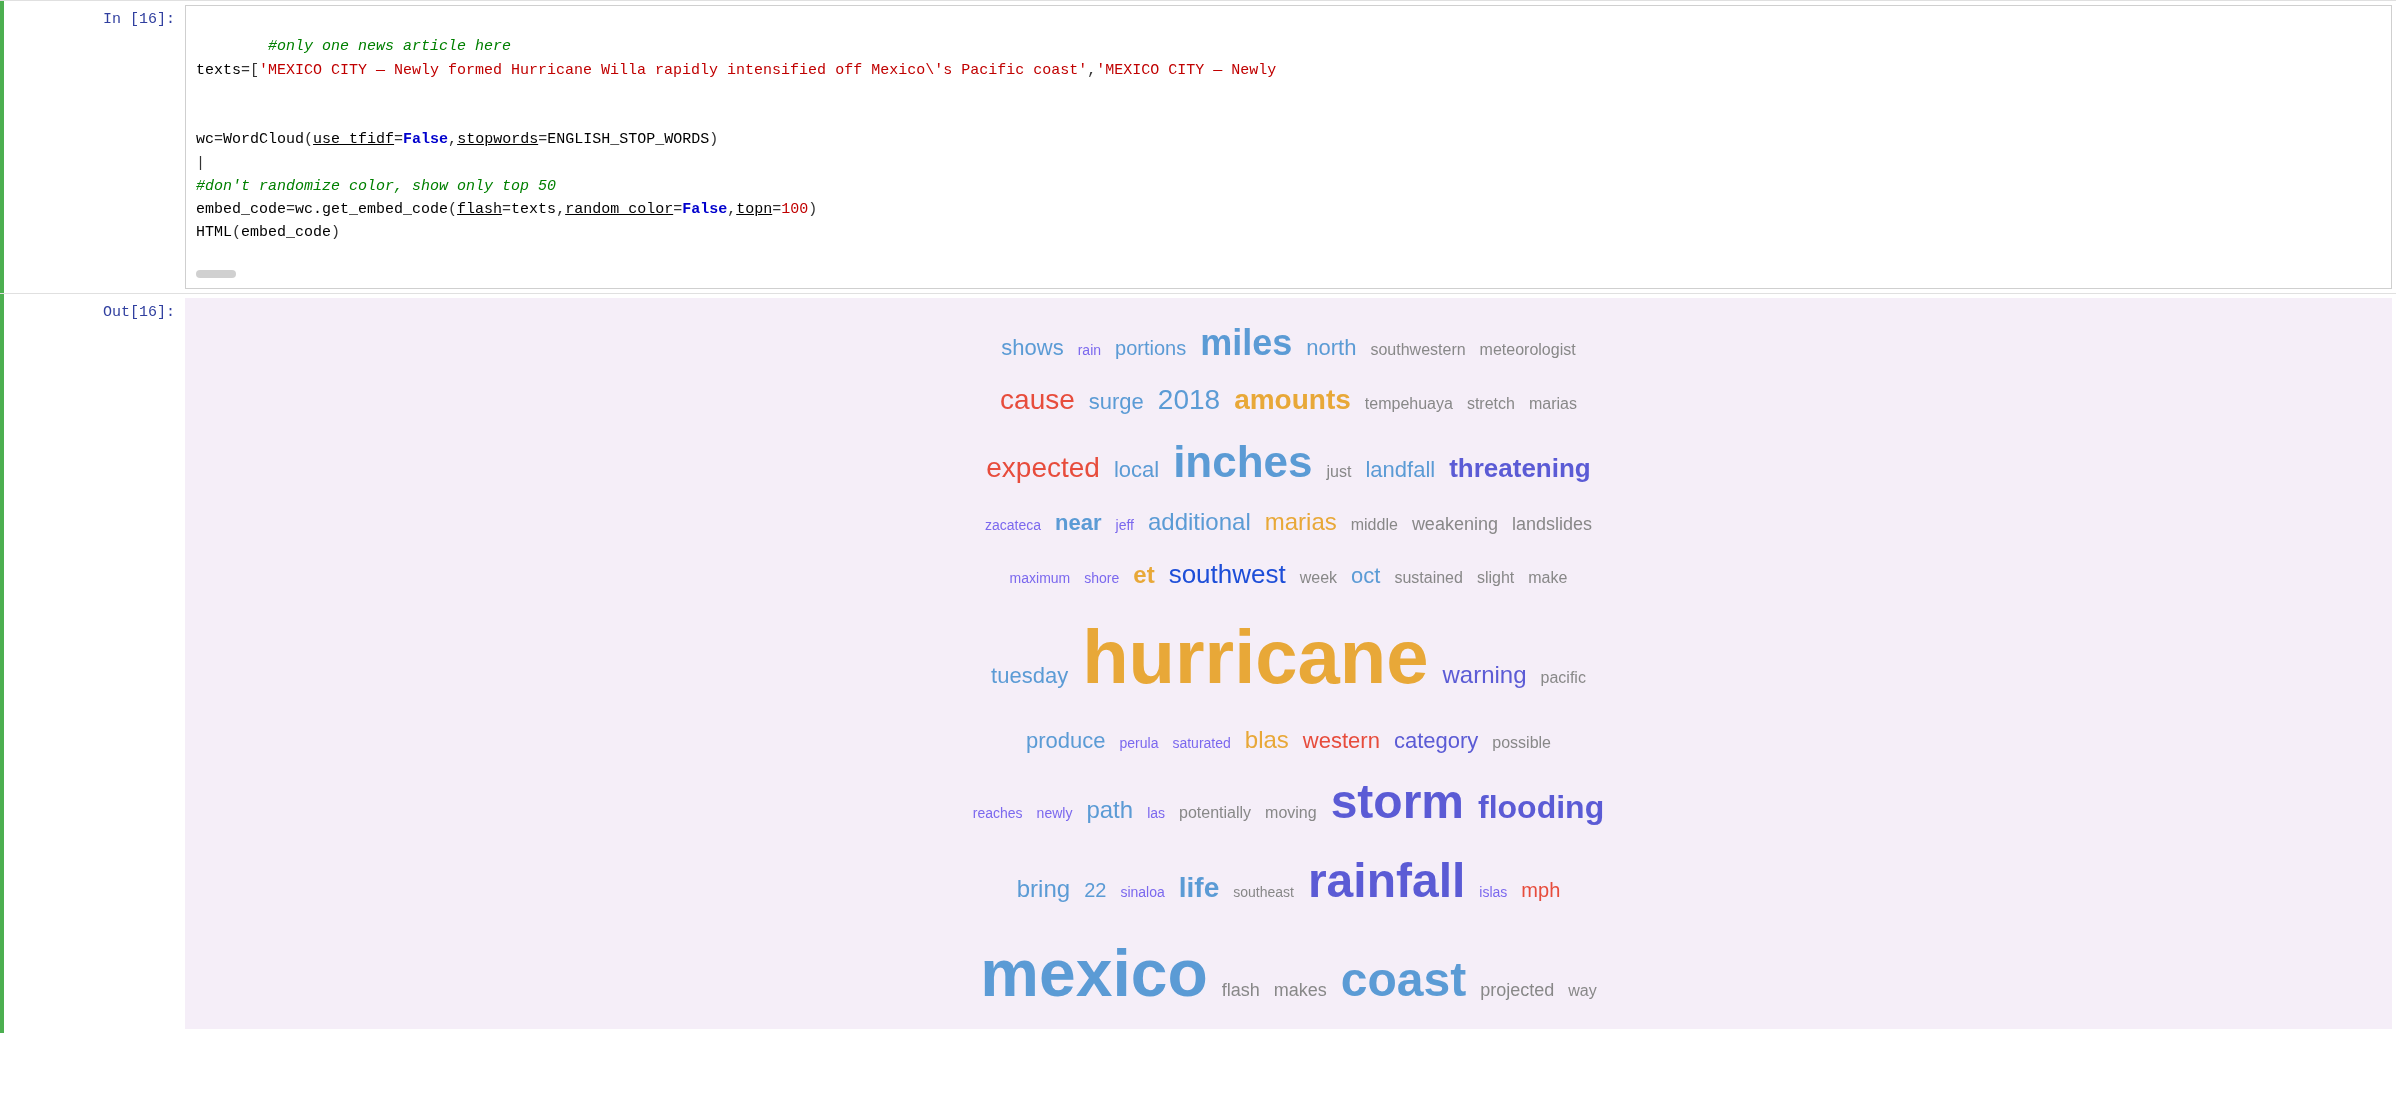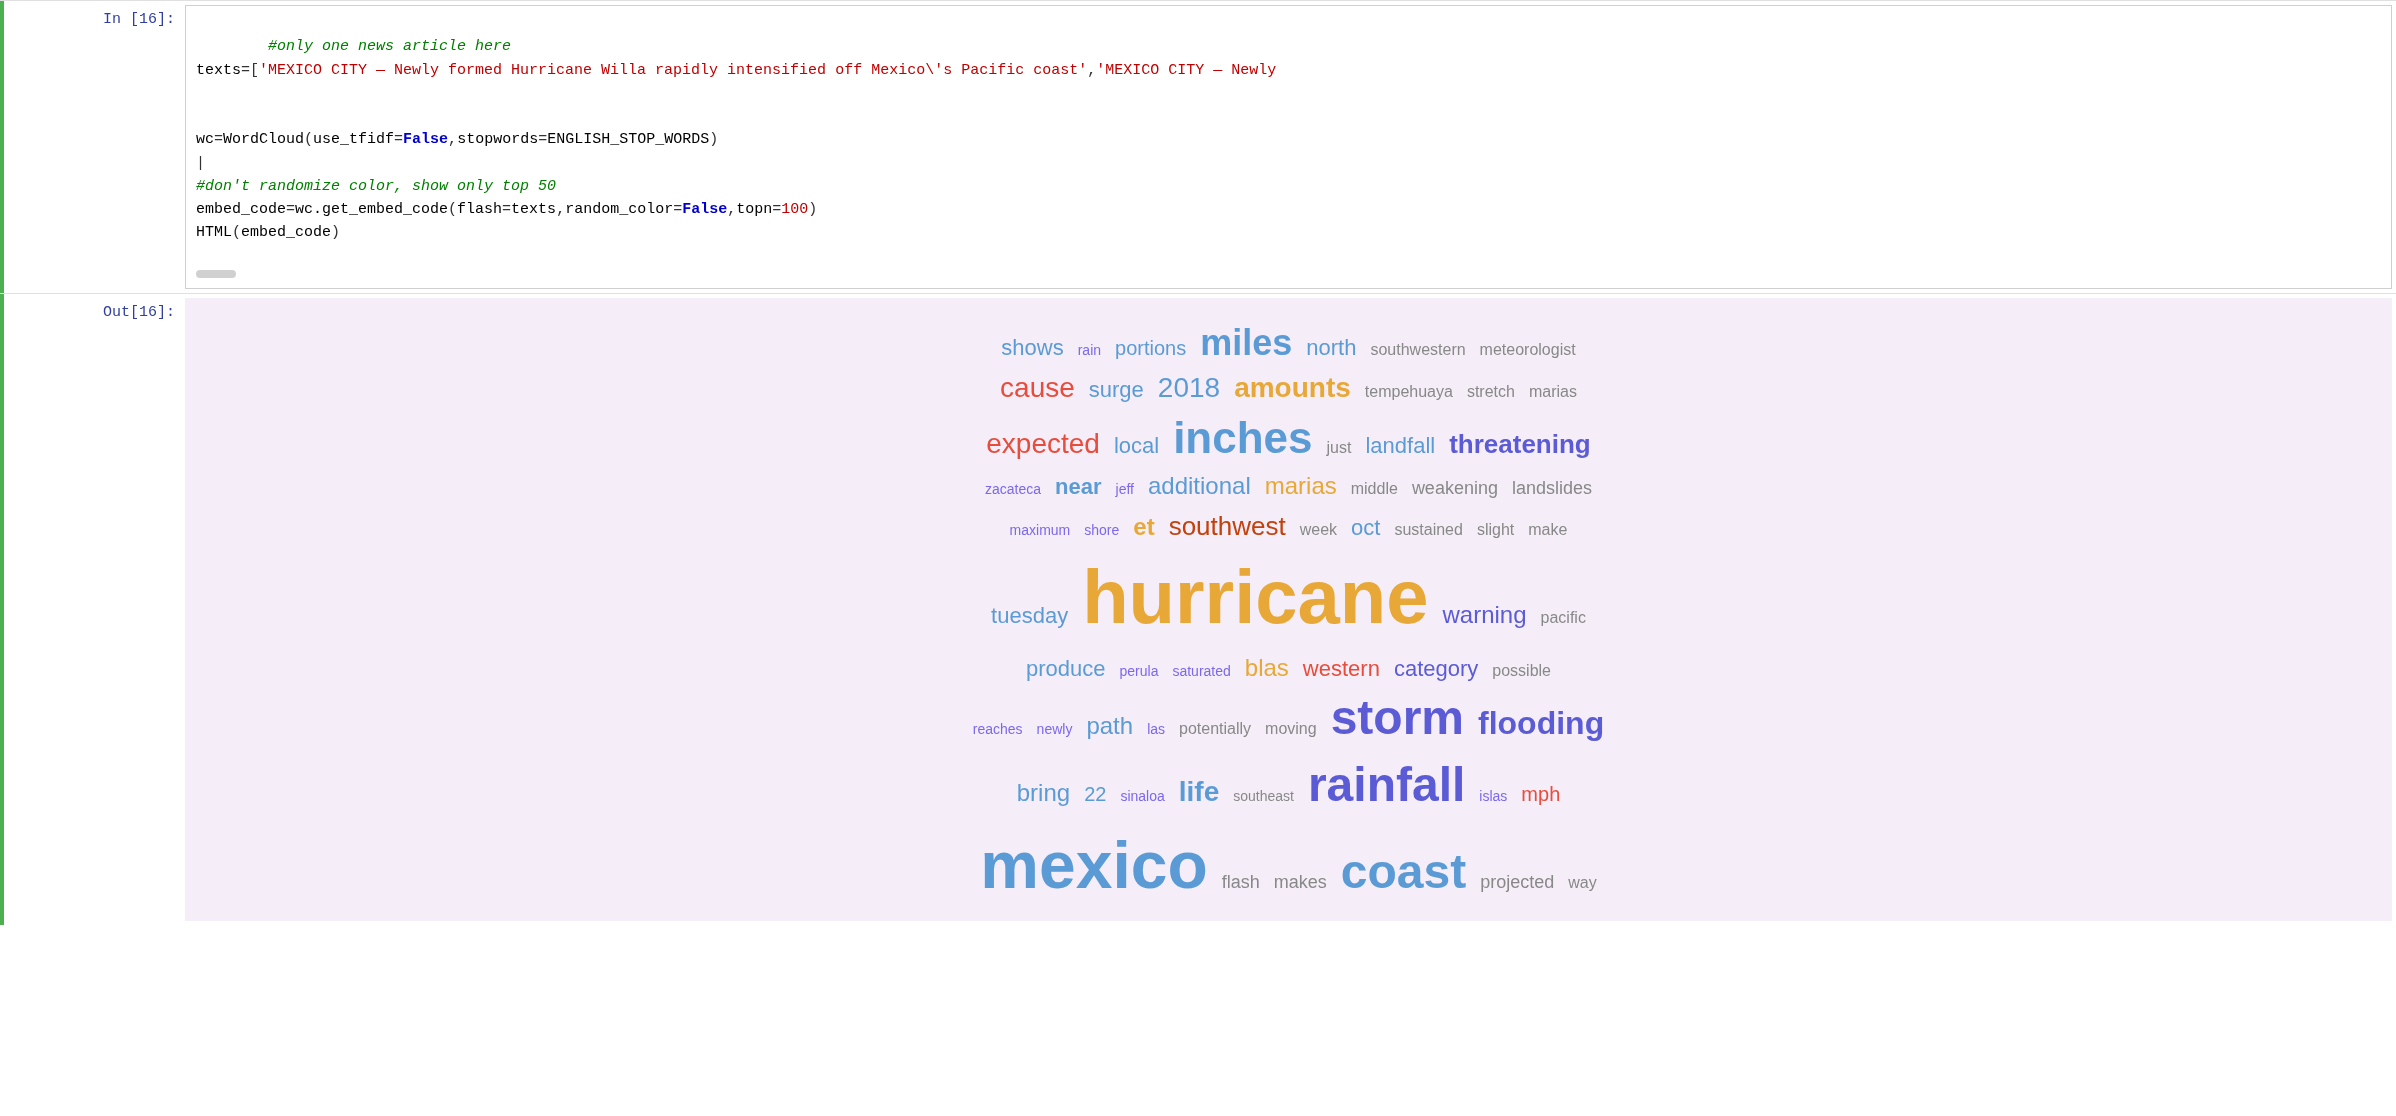--- a/index.html
+++ b/index.html
@@ -54,21 +54,21 @@
       line-height: 1.55;
       white-space: pre;
       font-family: 'Courier New', Courier, monospace;
     }
 
     .c-comment { color: #008000; font-style: italic; }
     .c-string { color: #c00000; }
     .c-keyword { color: #0000cd; font-weight: bold; }
     .c-func { color: #000; }
     .c-var { color: #000; }
-    .c-param { color: #000; }
+    .c-param { color: #000; text-decoration: underline; }
     .c-val { color: #c00000; }
 
     
     .scrollbar-indicator {
       height: 8px;
       background: #d0d0d0;
       width: 40px;
       border-radius: 4px;
       margin: 2px 0 4px 0;
     }
@@ -84,21 +84,21 @@
     .word-cloud-area {
       background: #f5eef8;
       margin-left: 0px;
       padding: 20px 30px 10px 30px;
       min-height: 530px;
       position: relative;
       display: flex;
       flex-direction: column;
       align-items: center;
       justify-content: flex-start;
-      gap: 0;
+      gap: 12px;
     }
 
     .wc-row {
       display: flex;
       flex-direction: row;
       align-items: baseline;
       justify-content: center;
       gap: 14px;
       flex-wrap: nowrap;
       line-height: 1.4;
@@ -185,21 +185,21 @@
           <span class="wc-word" style="font-size:24px;color:#e8a838;font-weight:normal;">marias</span>
           <span class="wc-word" style="font-size:16px;color:#888;font-weight:normal;">middle</span>
           <span class="wc-word" style="font-size:18px;color:#888;font-weight:normal;">weakening</span>
           <span class="wc-word" style="font-size:18px;color:#888;font-weight:normal;">landslides</span>
         </div>
 
         <div class="wc-row">
           <span class="wc-word" style="font-size:14px;color:#7b68ee;font-weight:normal;">maximum</span>
           <span class="wc-word" style="font-size:14px;color:#7b68ee;font-weight:normal;">shore</span>
           <span class="wc-word" style="font-size:24px;color:#e8a838;font-weight:bold;">et</span>
-          <span class="wc-word" style="font-size:26px;color:#c2410c;font-weight:normal;">southwest</span>
+          <span class="wc-word" style="font-size:26px;color:#1d4ed8;font-weight:normal;">southwest</span>
           <span class="wc-word" style="font-size:16px;color:#888;font-weight:normal;">week</span>
           <span class="wc-word" style="font-size:22px;color:#5b9bd5;font-weight:normal;margin-top:10px;">oct</span>
           <span class="wc-word" style="font-size:16px;color:#888;font-weight:normal;">sustained</span>
           <span class="wc-word" style="font-size:16px;color:#888;font-weight:normal;">slight</span>
           <span class="wc-word" style="font-size:16px;color:#888;font-weight:normal;">make</span>
         </div>
 
         <div class="wc-row">
           <span class="wc-word" style="font-size:22px;color:#5b9bd5;font-weight:normal;">tuesday</span>
           <span class="wc-word" style="font-size:76px;color:#e8a838;font-weight:bold;">hurricane</span>

